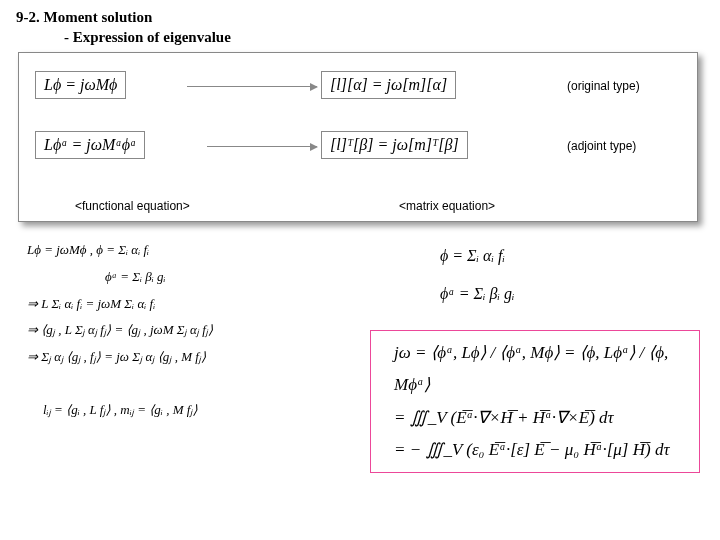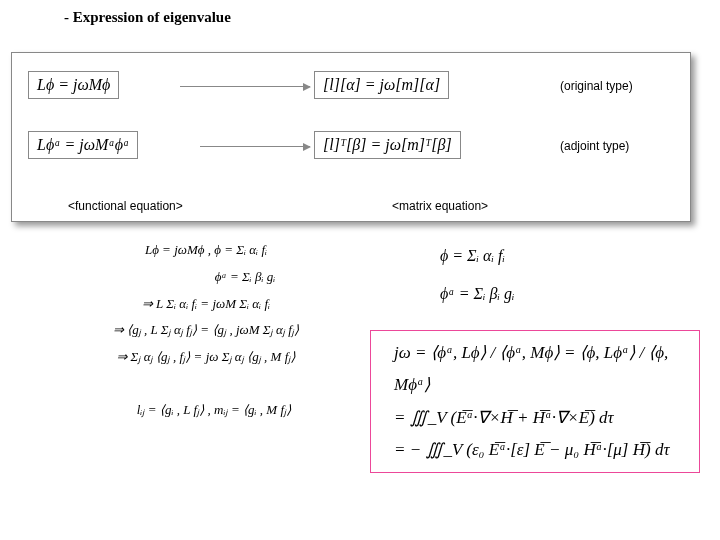--- a/index.html
+++ b/index.html
@@ -19,21 +19,21 @@
     left: 16px;
     font-weight: bold;
     line-height: 1.3;
   }
   .title1 { font-size: 15px; }
   .title2 { font-size: 15px; margin-left: 48px; }
 
   .top-panel {
     position: absolute;
     top: 52px;
-    left: 11px;
+    left: 18px;
     width: 680px;
     height: 170px;
     background: #fff;
     border: 1px solid #888;
     box-shadow: 4px 4px 6px rgba(0,0,0,0.4);
   }
 
   .eqbox {
     position: absolute;
     border: 1px solid #888;
@@ -84,40 +84,41 @@
     padding: 6px 23px;
     font-style: italic;
     font-size: 17px;
     line-height: 1.9;
   }
 </style>
 </head>
 <body>
 
 <div class="title-block">
+  <div class="title1">9-2. Moment solution</div>
   <div class="title2">- Expression of eigenvalue</div>
 </div>
 
 <div class="top-panel">
 
   <div class="eqbox" style="top:18px; left:16px;">Lϕ = jωMϕ</div>
   <div class="arrow" style="top:33px; left:168px; width:130px;"></div>
   <div class="eqbox" style="top:18px; left:302px;text-align:center;">[l][α] = jω[m][α]</div>
   <div class="typelabel" style="top:26px; left:548px;">(original type)</div>
 
   <div class="eqbox" style="top:78px; left:16px;">Lϕᵃ = jωMᵃϕᵃ</div>
   <div class="arrow" style="top:93px; left:188px; width:110px;"></div>
   <div class="eqbox" style="top:78px; left:302px;">[l]ᵀ[β] = jω[m]ᵀ[β]</div>
   <div class="typelabel" style="top:86px; left:548px;">(adjoint type)</div>
 
   <div class="seclabel" style="top:146px; left:56px;">&lt;functional equation&gt;</div>
   <div class="seclabel" style="top:146px; left:380px;">&lt;matrix equation&gt;</div>
 </div>
 
-<div class="mathcol" style="top:240px; left:41px; width:330px;text-align:center;">
+<div class="mathcol" style="top:240px; left:27px; width:330px;">
   <div class="row">Lϕ = jωMϕ  ,  ϕ = Σᵢ αᵢ fᵢ</div>
   <div class="row" style="margin-left:78px;">ϕᵃ = Σᵢ βᵢ gᵢ</div>
   <div class="row">⇒ L Σᵢ αᵢ fᵢ = jωM Σᵢ αᵢ fᵢ</div>
   <div class="row">⇒ ⟨gⱼ , L Σⱼ αⱼ fⱼ⟩ = ⟨gⱼ , jωM Σⱼ αⱼ fⱼ⟩</div>
   <div class="row">⇒ Σⱼ αⱼ ⟨gⱼ , fⱼ⟩ = jω Σⱼ αⱼ ⟨gⱼ , M fⱼ⟩</div>
   <div class="row" style="margin-left:16px;margin-top:32px;">lᵢⱼ = ⟨gᵢ , L fⱼ⟩  ,  mᵢⱼ = ⟨gᵢ , M fⱼ⟩</div>
 </div>
 
 <div class="mathcol" style="top:240px; left:440px; width:240px; font-size:16px; line-height:2.0;">
   <div class="row">ϕ = Σᵢ αᵢ fᵢ</div>

